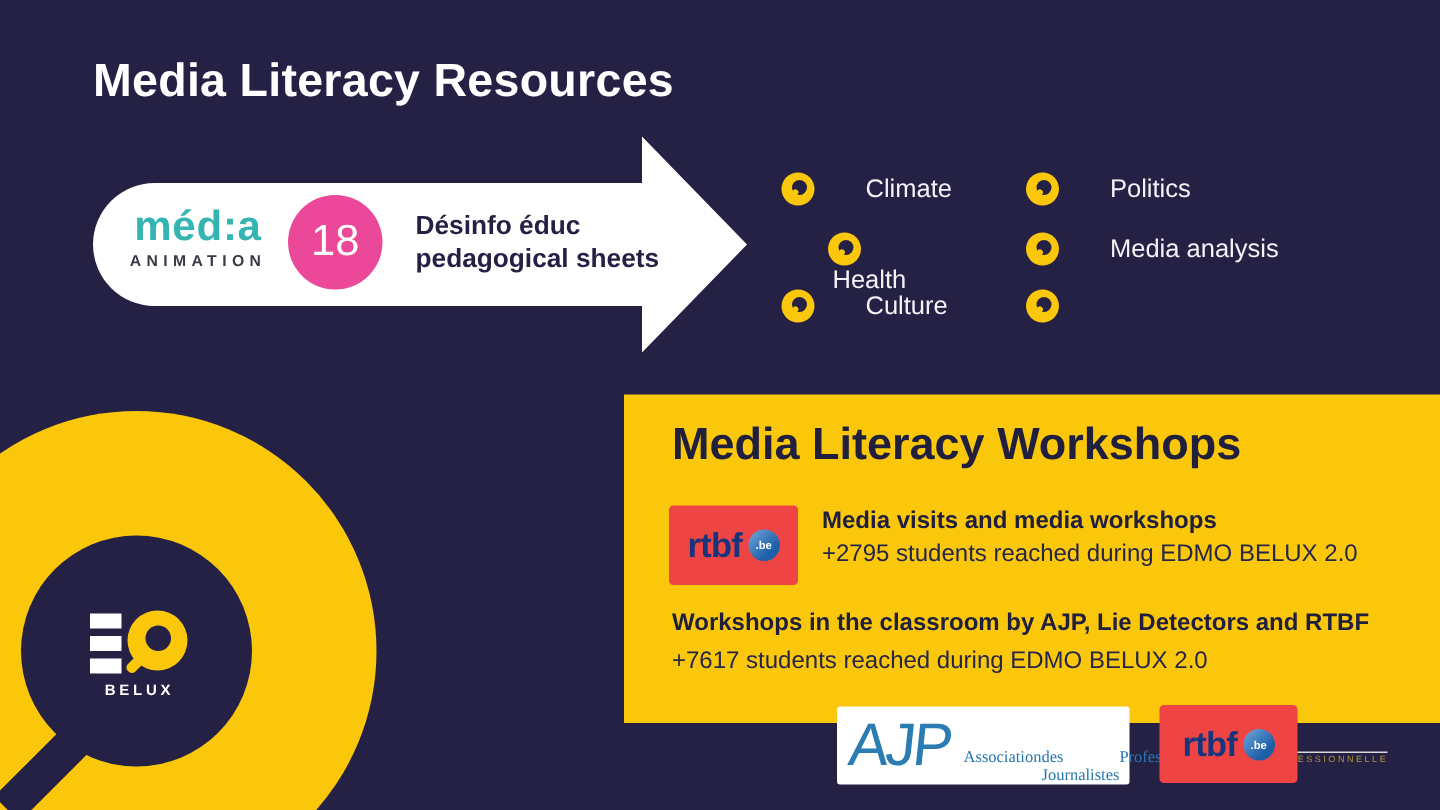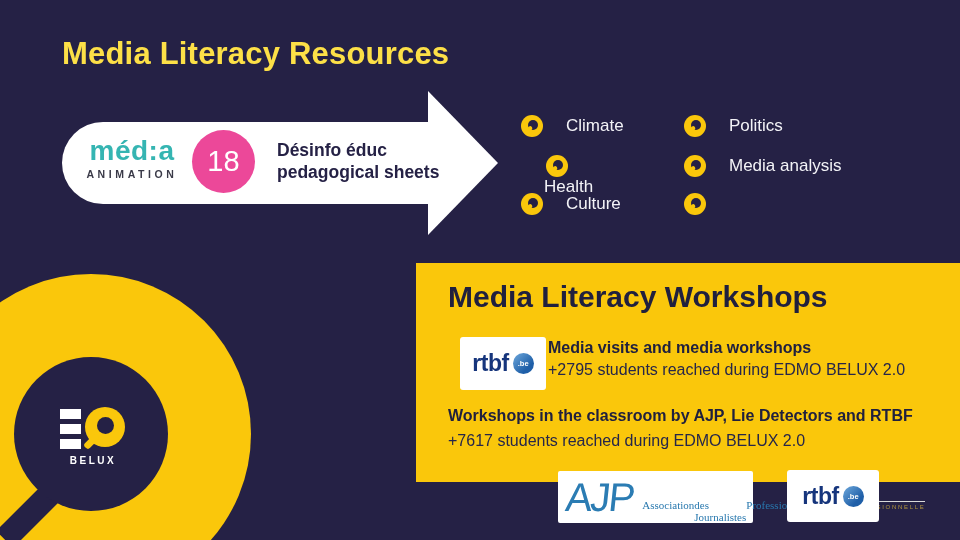--- a/index.html
+++ b/index.html
@@ -1,49 +1,49 @@
 <!DOCTYPE html>
 <html><head>
 <meta charset="utf-8">
 <style>
   * { margin:0; padding:0; box-sizing:border-box; }
   html,body { background:#111; }
   body { font-family:"Liberation Sans", sans-serif; }
   .frame { position:relative; width:960px; height:540px; background:#252145; overflow:hidden; }
 
   
-  .page-title { position:absolute; left:62px; top:36px; font-size:31px; font-weight:bold; color:#fde047; letter-spacing:0.2px; }
+  .page-title { position:absolute; left:62px; top:36px; font-size:31px; font-weight:bold; color:#ffffff; letter-spacing:0.2px; }
 
   
   .band { position:absolute; left:62px; top:122px; width:366px; height:82px; background:#ffffff; border-radius:41px 0 0 41px; }
   .arrowhead { position:absolute; left:428px; top:91px; width:0; height:0;
                border-top:72px solid transparent; border-bottom:72px solid transparent; border-left:70px solid #ffffff; }
   .ma-logo { position:absolute; left:76px; top:136px; width:112px; text-align:center; }
   .ma-brand { font-size:28px; font-weight:bold; color:#35b5b2; letter-spacing:0.5px; line-height:30px; }
   .ma-sub { font-size:10.5px; font-weight:bold; color:#3a3a48; letter-spacing:3.6px; margin-top:2px; }
   .count-circle { position:absolute; left:192px; top:130px; width:63px; height:63px; border-radius:50%; background:#ec4899;
                   display:flex; align-items:center; justify-content:center; color:#fff; font-size:29px; font-weight:400; }
   .banner-caption { position:absolute; left:277px; top:139px; font-size:17.5px; font-weight:bold; color:#252145; line-height:22px; }
 
   
   .topic { position:absolute; display:flex; align-items:center; height:22px; }
-  .topic-label { margin-left:23px; font-size:17px; color:#f3f3f7; }
+  .topic-label { margin-left:34px; font-size:17px; color:#f3f3f7; }
   .edmo-o { position:relative; width:22px; height:22px; flex:0 0 22px; }
   .edmo-o .ring { position:absolute; left:0; top:0; width:22px; height:22px; background:#fac70b; border-radius:50%; }
   .edmo-o .hole { position:absolute; left:7px; top:5px; width:10px; height:10px; background:#252145; border-radius:50%; }
   .edmo-o .tail { position:absolute; left:3px; top:13px; width:9px; height:4px; background:#fac70b; transform:rotate(-45deg); border-radius:2px; }
 
   
   .panel { position:absolute; left:416px; top:263px; width:562px; height:219px; background:#fac70b; }
   .panel-title { position:absolute; left:32px; top:17px; font-size:30px; font-weight:bold; color:#20203e; }
   .ws-bold { position:absolute; font-size:16px; font-weight:bold; color:#20203e; }
   .ws-text { position:absolute; font-size:16px; color:#26264a; }
 
   
-  .rtbf-box { background:#ffffff; border-radius:3px; display:flex; align-items:center; justify-content:center; gap:4px;margin-left:14px; }
+  .rtbf-box { background:#ef4444; border-radius:3px; display:flex; align-items:center; justify-content:center; gap:4px; }
   .rtbf-word { color:#16357c; font-weight:bold; font-size:23px; letter-spacing:-0.5px; }
   .rtbf-be { width:21px; height:21px; border-radius:50%; background:linear-gradient(135deg,#6fa9dc 0%,#1f5fa8 70%);
              color:#fff; font-size:7.5px; font-weight:bold; display:flex; align-items:center; justify-content:center; }
   .rtbf-1 { left:30px; top:74px; width:86px; height:53px; position:absolute; }
   .rtbf-2 { left:357px; top:207px; width:92px; height:52px; position:absolute; }
 
   
   .ajp-box { position:absolute; left:142px; top:208px; width:195px; height:52px; background:#ffffff; border-radius:2px;
              display:flex; align-items:center; padding:3px 8px; gap:9px; }
   .ajp-acronym { font-size:40px; color:#2b7cb3; font-weight:500; transform:skewX(-6deg); line-height:40px; letter-spacing:-2px; }

